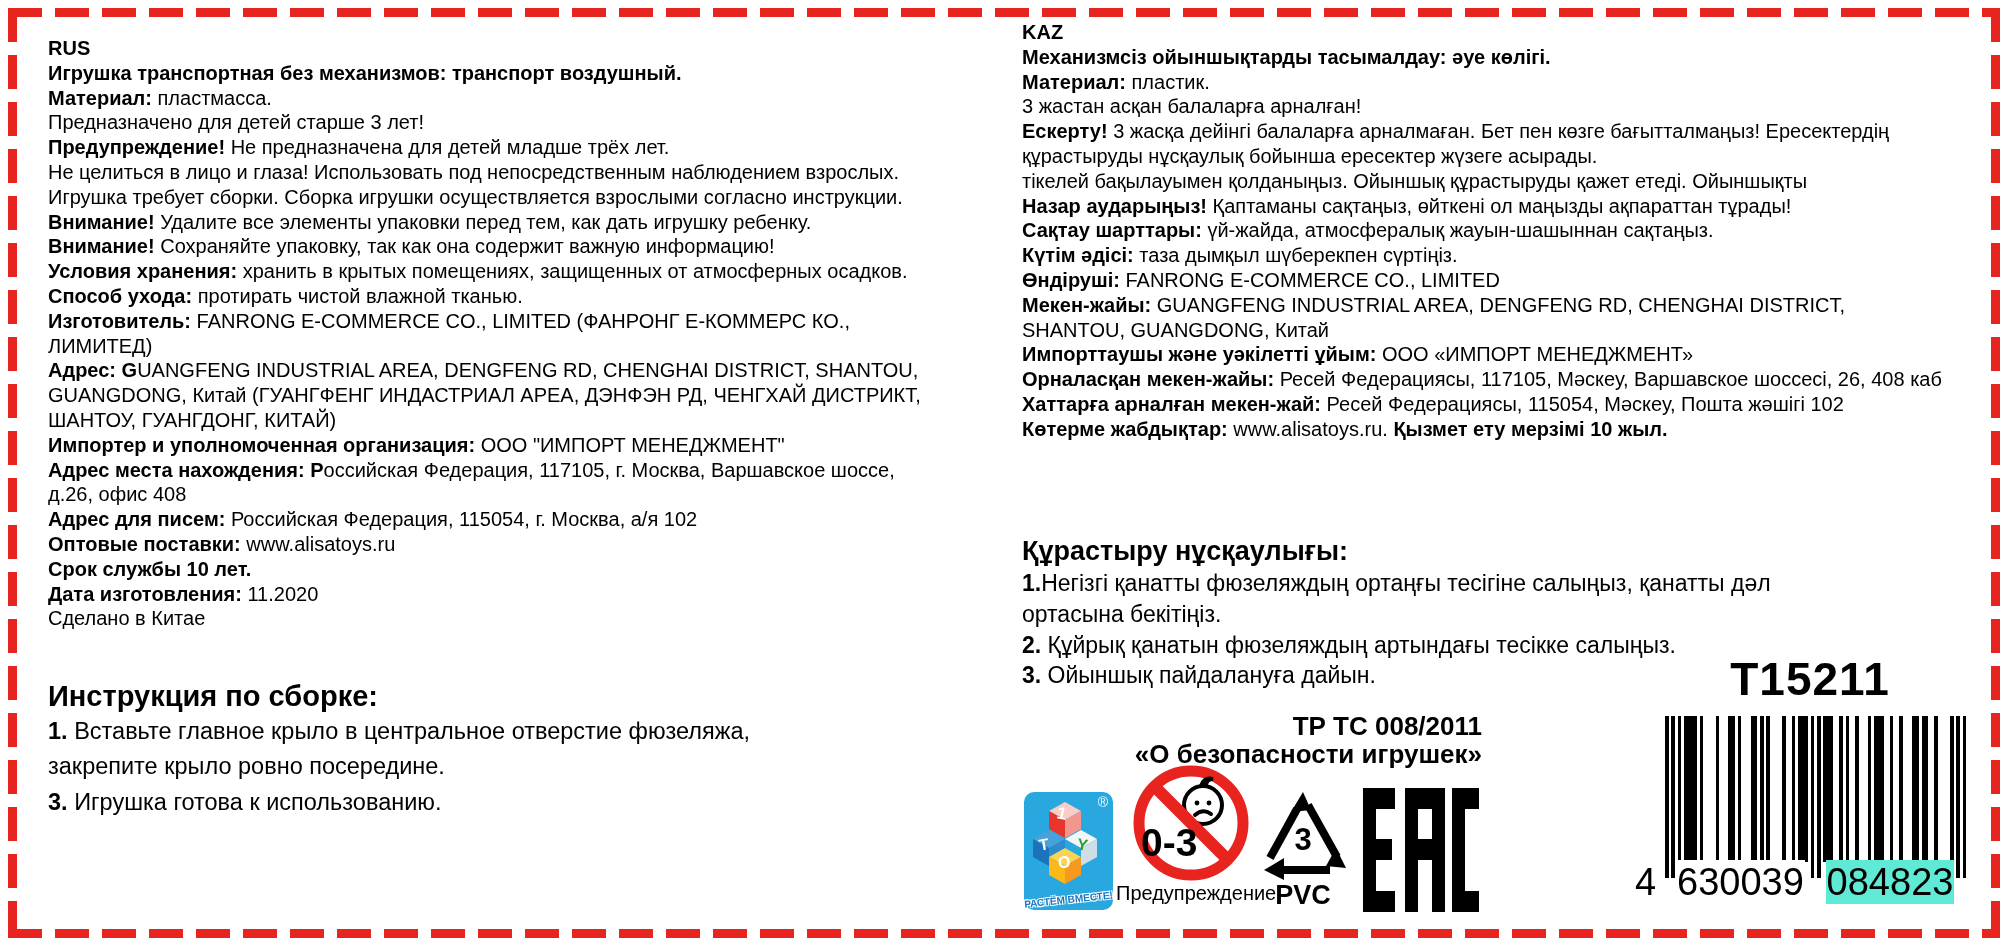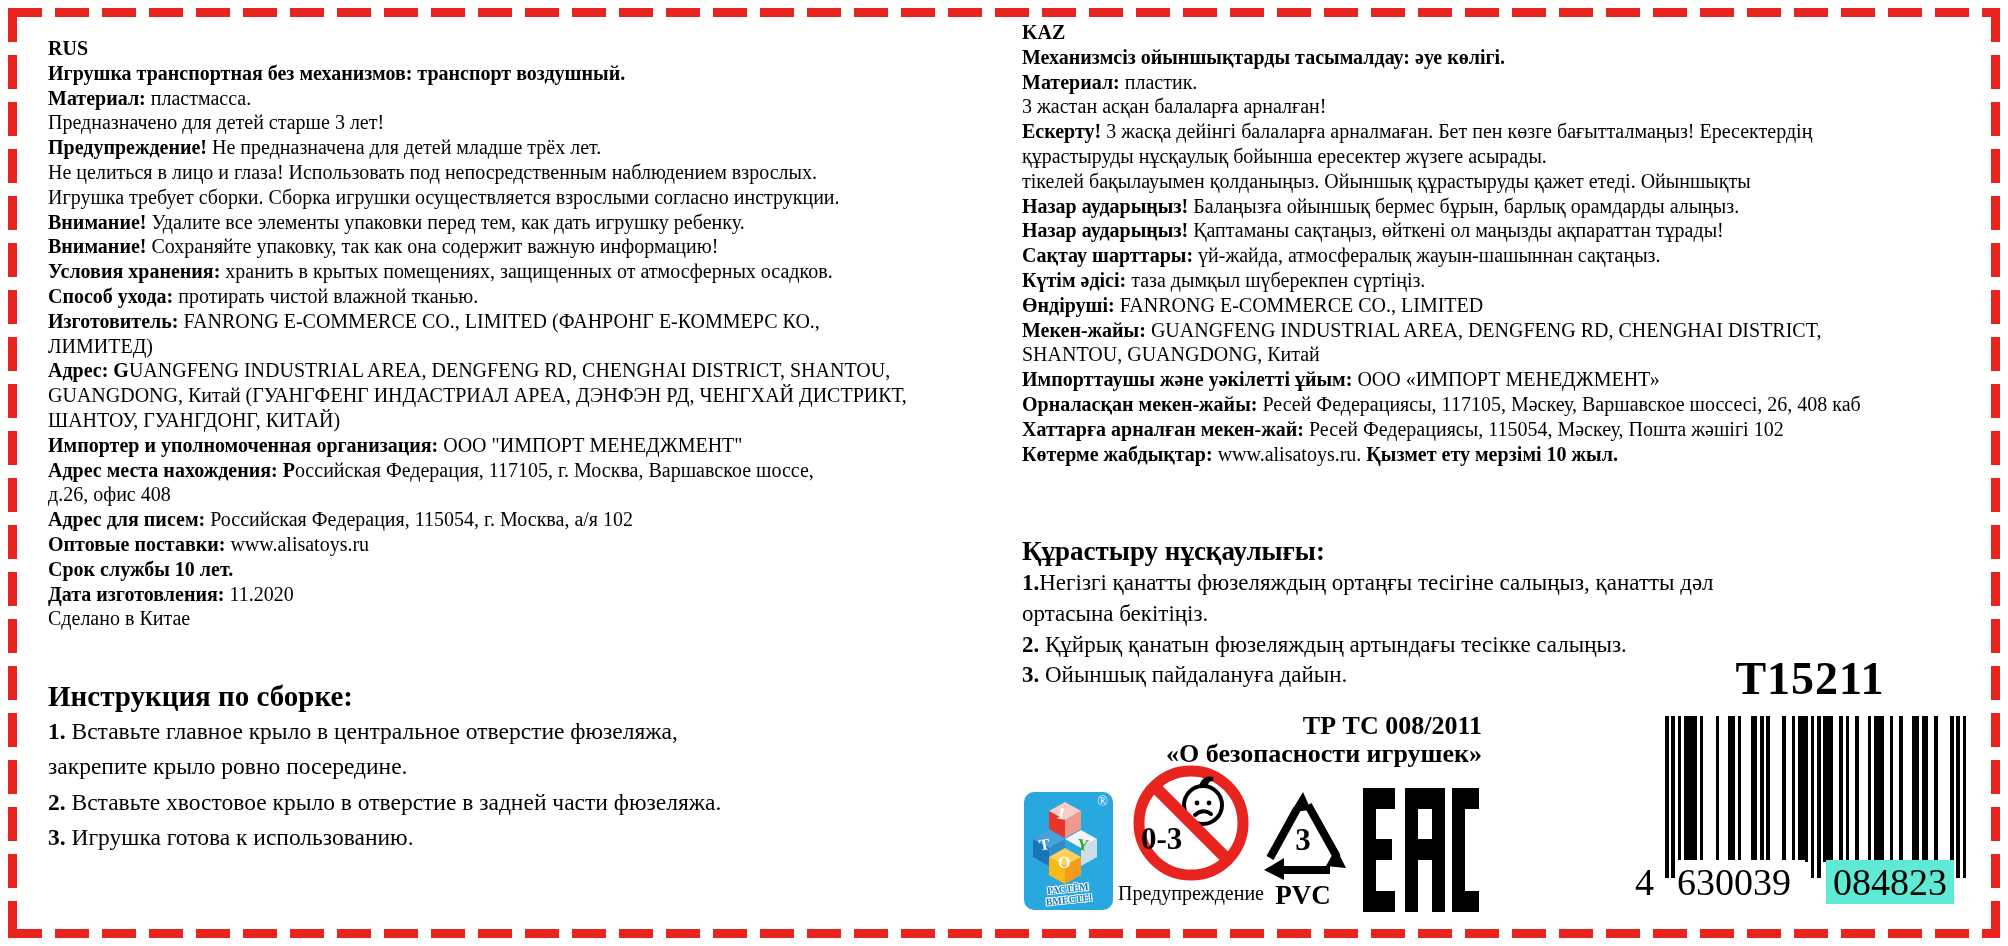--- a/index.html
+++ b/index.html
@@ -1,17 +1,17 @@
 <!DOCTYPE html>
 <html style="--label_red: #e8241f; --logo_blue: #29a8e0; --cube_blue: #1b74bb; --cube_red: #e8352b; --cube_yellow: #fbb917;"><head>
 <meta charset="utf-8">
 <style>
   html,body{margin:0;padding:0;background:#fff;}
   .label{position:relative;width:2008px;height:946px;background:#fff;overflow:hidden;
-         font-family:Liberation Serif, serif;color:#000;}
+         font-family:Liberation Sans, sans-serif;color:#000;}
   
   .cut{position:absolute;}
   .cut.h{left:8px;right:8px;height:9px;
          background:repeating-linear-gradient(90deg,var(--label_red,#e8241f) 0 34px,transparent 34px 47px);}
   .cut.top{top:8px;} .cut.bottom{bottom:8px;}
   .cut.v{top:8px;bottom:8px;width:9px;
          background:repeating-linear-gradient(180deg,var(--label_red,#e8241f) 0 34px,transparent 34px 47px);}
   .cut.left{left:8px;} .cut.right{right:8px;}
 
   .tline{white-space:nowrap;}
@@ -52,21 +52,21 @@
   #logo .l-one{left:33px;top:12px;font-size:17px;transform:rotate(12deg);}
   #logo .l-t{left:15px;top:44px;font-size:16px;transform:rotate(-10deg);}
   #logo .l-o{left:34px;top:62px;font-size:16px;}
   #logo .l-y{left:53px;top:44px;font-size:16px;color:#2fa12f;transform:rotate(10deg);}
   #logo .l-reg{right:5px;top:2px;font-size:14px;font-weight:400;}
   #logo .l-slogan{left:0;right:0;bottom:5px;text-align:center;font-size:10px;font-weight:700;
         color:#1b74bb;transform:rotate(-6deg);
         text-shadow:-1px -1px 0 #fff,1px -1px 0 #fff,-1px 1px 0 #fff,1px 1px 0 #fff;}
 
   #nosign{left:1131px;top:763px;width:120px;height:120px;}
-  #nosign .range{position:absolute;left:10px;top:58px;font-size:31px;font-weight:700;}
+  #nosign .range{position:absolute;left:10px;top:58px;font-size:39px;font-weight:700;}
   #nosign-caption{position:absolute;left:1116px;top:882px;width:150px;text-align:center;font-size:20px;}
 
   #pvc{left:1256px;top:786px;width:94px;height:128px;}
   #pvc .pvc-num{position:absolute;left:0;right:0;top:36px;text-align:center;font-size:31px;font-weight:700;}
   #pvc .pvc-lbl{position:absolute;left:0;right:0;top:94px;text-align:center;font-size:27px;font-weight:700;}
 
   #eac{left:1363px;top:788px;width:116px;height:124px;}
 </style>
 </head>
 <body>
@@ -101,34 +101,32 @@
       <div class="tline"><span class="b">Оптовые поставки: </span><span>www.alisatoys.ru</span></div>
       <div class="tline"><span class="b">Срок службы 10 лет.</span></div>
       <div class="tline"><span class="b">Дата изготовления: </span><span>11.2020</span></div>
       <div class="tline"><span>Сделано в Китае</span></div>
     </div>
   <div id="rus-asm" class="asm">
     <div class="asm-h">Инструкция по сборке:</div>
     <div>
         <div class="tline"><span class="b">1. </span><span>Вставьте главное крыло в центральное отверстие фюзеляжа,</span></div>
         <div class="tline"><span>закрепите крыло ровно посередине.</span></div>
-        <div class="tline"><span class="b">2. </span><span>Вставьте хвостовое крыло в отверстие в задней части фюзеляжа.</span></div>
         <div class="tline"><span class="b">3. </span><span>Игрушка готова к использованию.</span></div>
       </div>
   </div>
 
   <div id="kaz-body" class="body">
       <div class="tline"><span class="b">KAZ</span></div>
       <div class="tline"><span class="b">Механизмсіз ойыншықтарды тасымалдау: әуе көлігі.</span></div>
       <div class="tline"><span class="b">Материал: </span><span>пластик.</span></div>
       <div class="tline"><span>3 жастан асқан балаларға арналған!</span></div>
       <div class="tline"><span class="b">Ескерту! </span><span>3 жасқа дейінгі балаларға арналмаған. Бет пен көзге бағытталмаңыз! Ересектердің</span></div>
       <div class="tline"><span>құрастыруды нұсқаулық бойынша ересектер жүзеге асырады.</span></div>
       <div class="tline"><span>тікелей бақылауымен қолданыңыз. Ойыншық құрастыруды қажет етеді. Ойыншықты</span></div>
-      <div class="tline"><span class="b">Назар аударыңыз! </span><span>Балаңызға ойыншық бермес бұрын, барлық орамдарды алыңыз.</span></div>
       <div class="tline"><span class="b">Назар аударыңыз! </span><span>Қаптаманы сақтаңыз, өйткені ол маңызды ақпараттан тұрады!</span></div>
       <div class="tline"><span class="b">Сақтау шарттары: </span><span>үй-жайда, атмосфералық жауын-шашыннан сақтаңыз.</span></div>
       <div class="tline"><span class="b">Күтім әдісі: </span><span>таза дымқыл шүберекпен сүртіңіз.</span></div>
       <div class="tline"><span class="b">Өндіруші: </span><span>FANRONG E-COMMERCE CO., LIMITED</span></div>
       <div class="tline"><span class="b">Мекен-жайы: </span><span>GUANGFENG INDUSTRIAL AREA, DENGFENG RD, CHENGHAI DISTRICT,</span></div>
       <div class="tline"><span>SHANTOU, GUANGDONG, Китай</span></div>
       <div class="tline"><span class="b">Импорттаушы және уәкілетті ұйым: </span><span>ООО «ИМПОРТ МЕНЕДЖМЕНТ»</span></div>
       <div class="tline"><span class="b">Орналасқан мекен-жайы: </span><span>Ресей Федерациясы, 117105, Мәскеу, Варшавское шоссесі, 26, 408 каб</span></div>
       <div class="tline"><span class="b">Хаттарға арналған мекен-жай: </span><span>Ресей Федерациясы, 115054, Мәскеу, Пошта жәшігі 102</span></div>
       <div class="tline"><span class="b">Көтерме жабдықтар: </span><span>www.alisatoys.ru. </span><span class="b">Қызмет ету мерзімі 10 жыл.</span></div>

